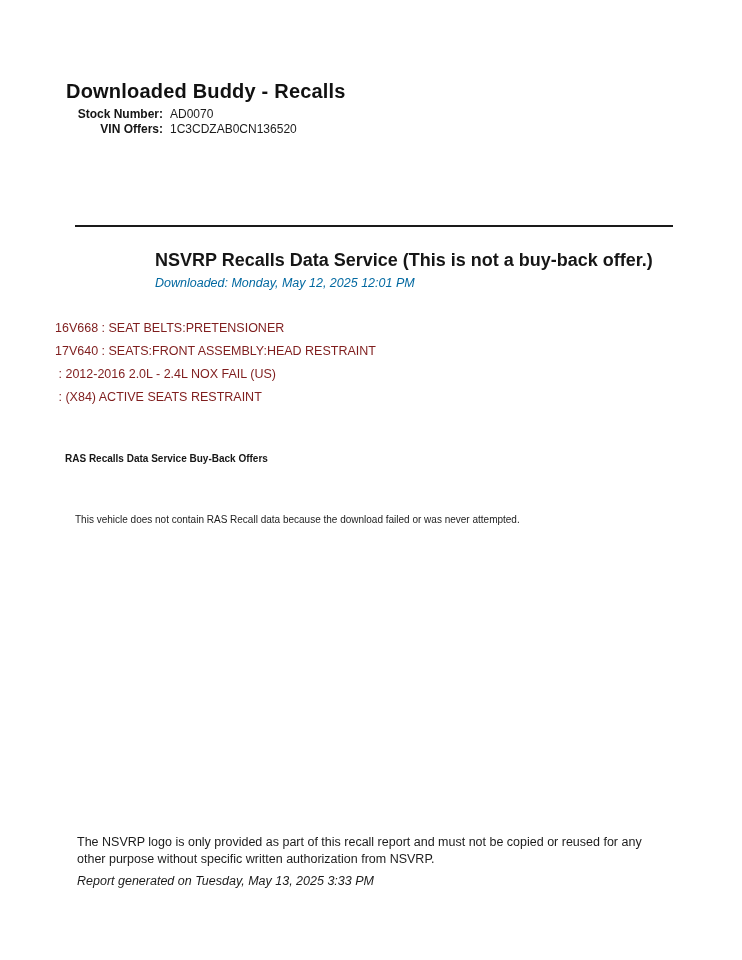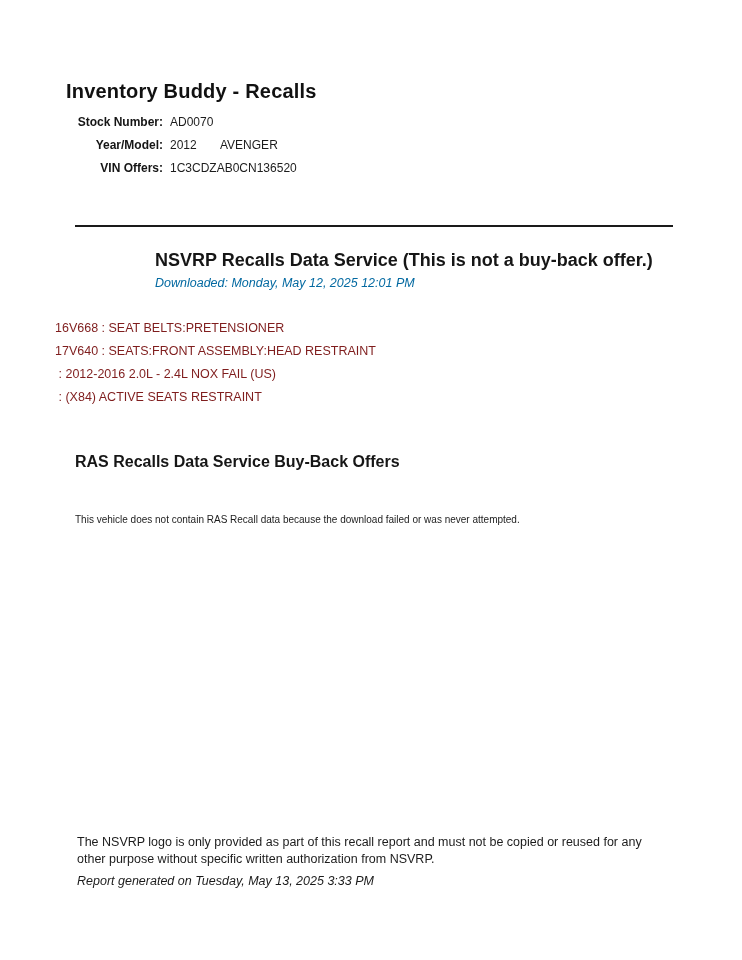--- a/index.html
+++ b/index.html
@@ -26,21 +26,21 @@
     letter-spacing: 0.2px;
     color: #111111;
   }
   .vehicle-info {
     position: absolute;
     left: 66px;
     top: 107px;
     font-size: 12px;
     line-height: 15px;
   }
-  .info-row { display: flex; align-items: flex-start; margin-top: 8px; }
+  .info-row { display: flex; align-items: flex-start; }
   .info-label {
     display: inline-block;
     width: 97px;
     text-align: right;
     font-weight: bold;
     color: #151515;
   }
   .info-value {
     margin-left: 7px;
     color: #1c1c1c;
@@ -76,23 +76,23 @@
     position: absolute;
     left: 55px;
     top: 317px;
     font-size: 12.5px;
     line-height: 23px;
     color: #7f1d1d;
   }
   .recall-line { white-space: pre-wrap; }
   .ras-heading {
     position: absolute;
-    left: 75px;
+    left: 65px;
     top: 453px;
-    font-size: 16px;
+    font-size: 10px;
     font-weight: bold;
     color: #161616;
   }
   .ras-message {
     position: absolute;
     left: 75px;
     top: 514px;
     font-size: 10px;
     color: #1c1c1c;
   }
@@ -112,31 +112,26 @@
     font-size: 12.5px;
     font-style: italic;
     color: #1c1c1c;
   }
 </style>
 </head>
 <body>
 
 <div class="page">
 
-  <div class="page-title">Inventory Buddy - Recalls</div>
+  <div class="page-title">Downloaded Buddy - Recalls</div>
 
   <div class="vehicle-info">
     <div class="info-row">
       <span class="info-label">Stock Number:</span>
       <span class="info-value">AD0070</span>
-    </div>
-    <div class="info-row">
-      <span class="info-label">Year/Model:</span>
-      <span class="info-value fixed">2012</span>
-      <span class="info-value2">AVENGER</span>
     </div>
     <div class="info-row">
       <span class="info-label">VIN Offers:</span>
       <span class="info-value">1C3CDZAB0CN136520</span>
     </div>
   </div>
 
   <div class="divider"></div>
 
   <div class="nsvrp-heading">NSVRP Recalls Data Service (This is not a buy-back offer.)</div>

